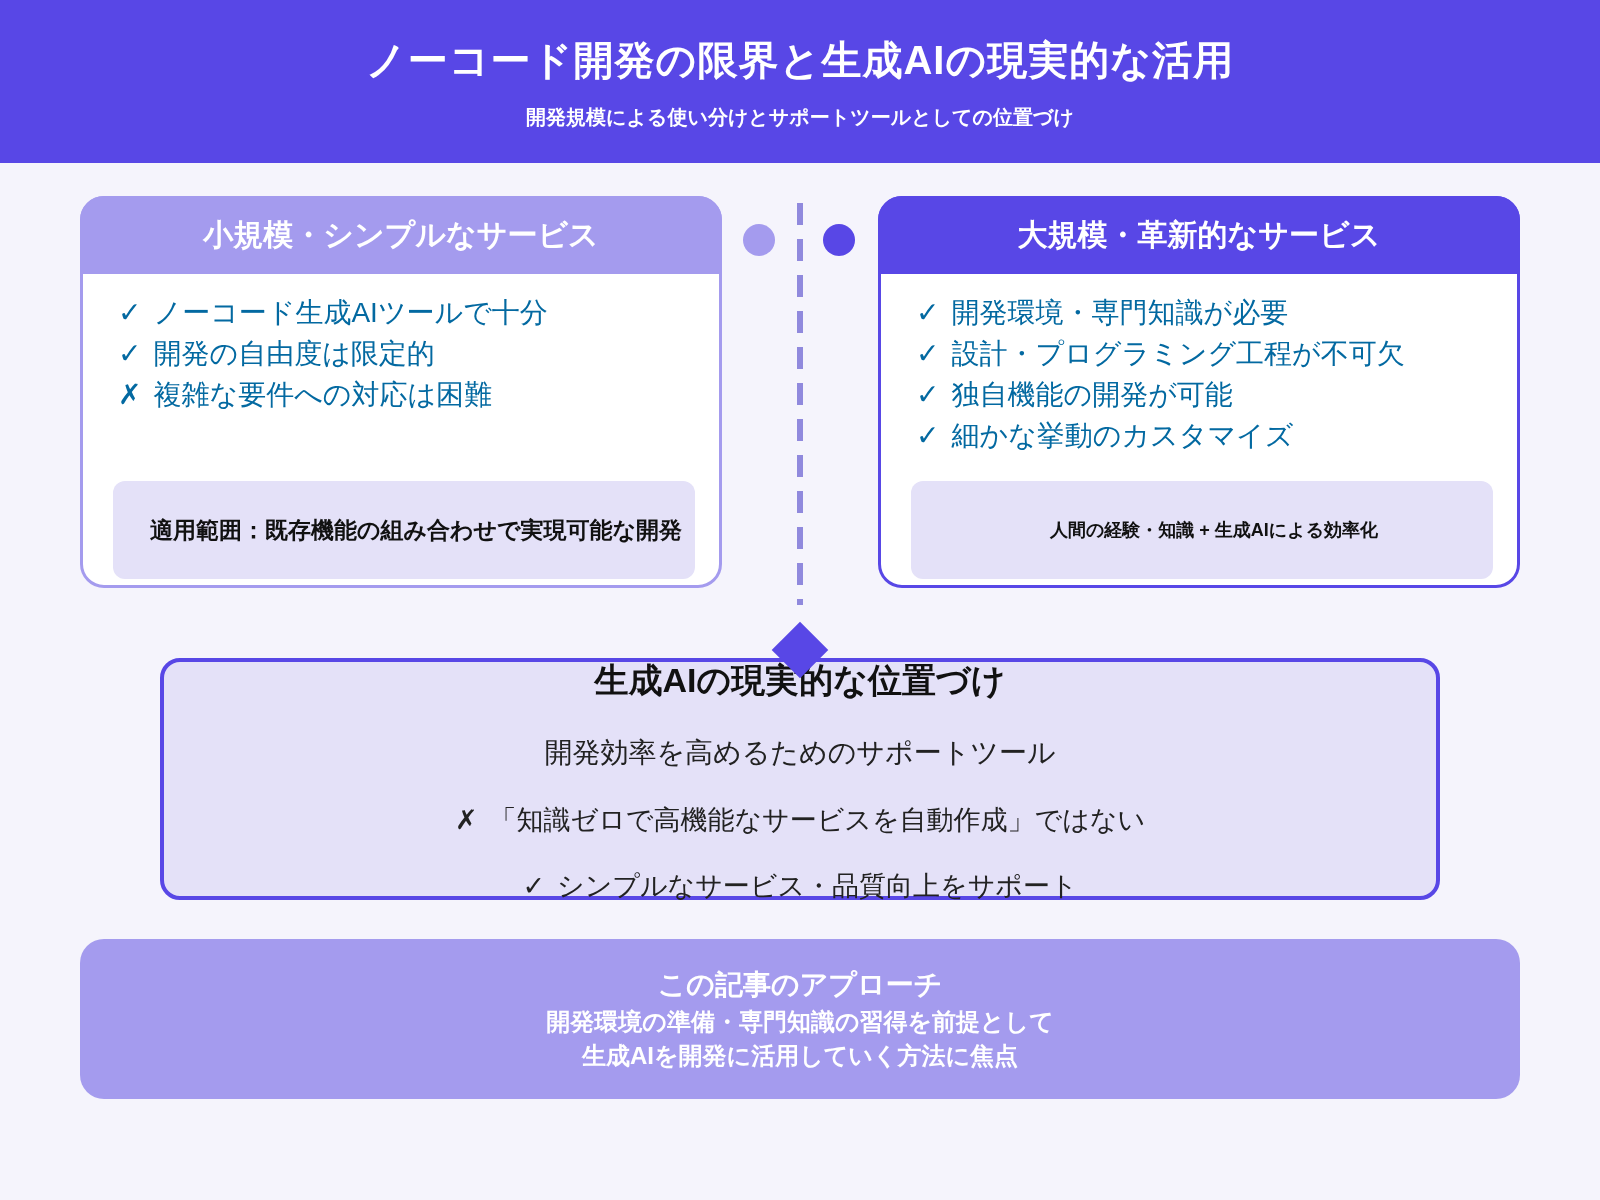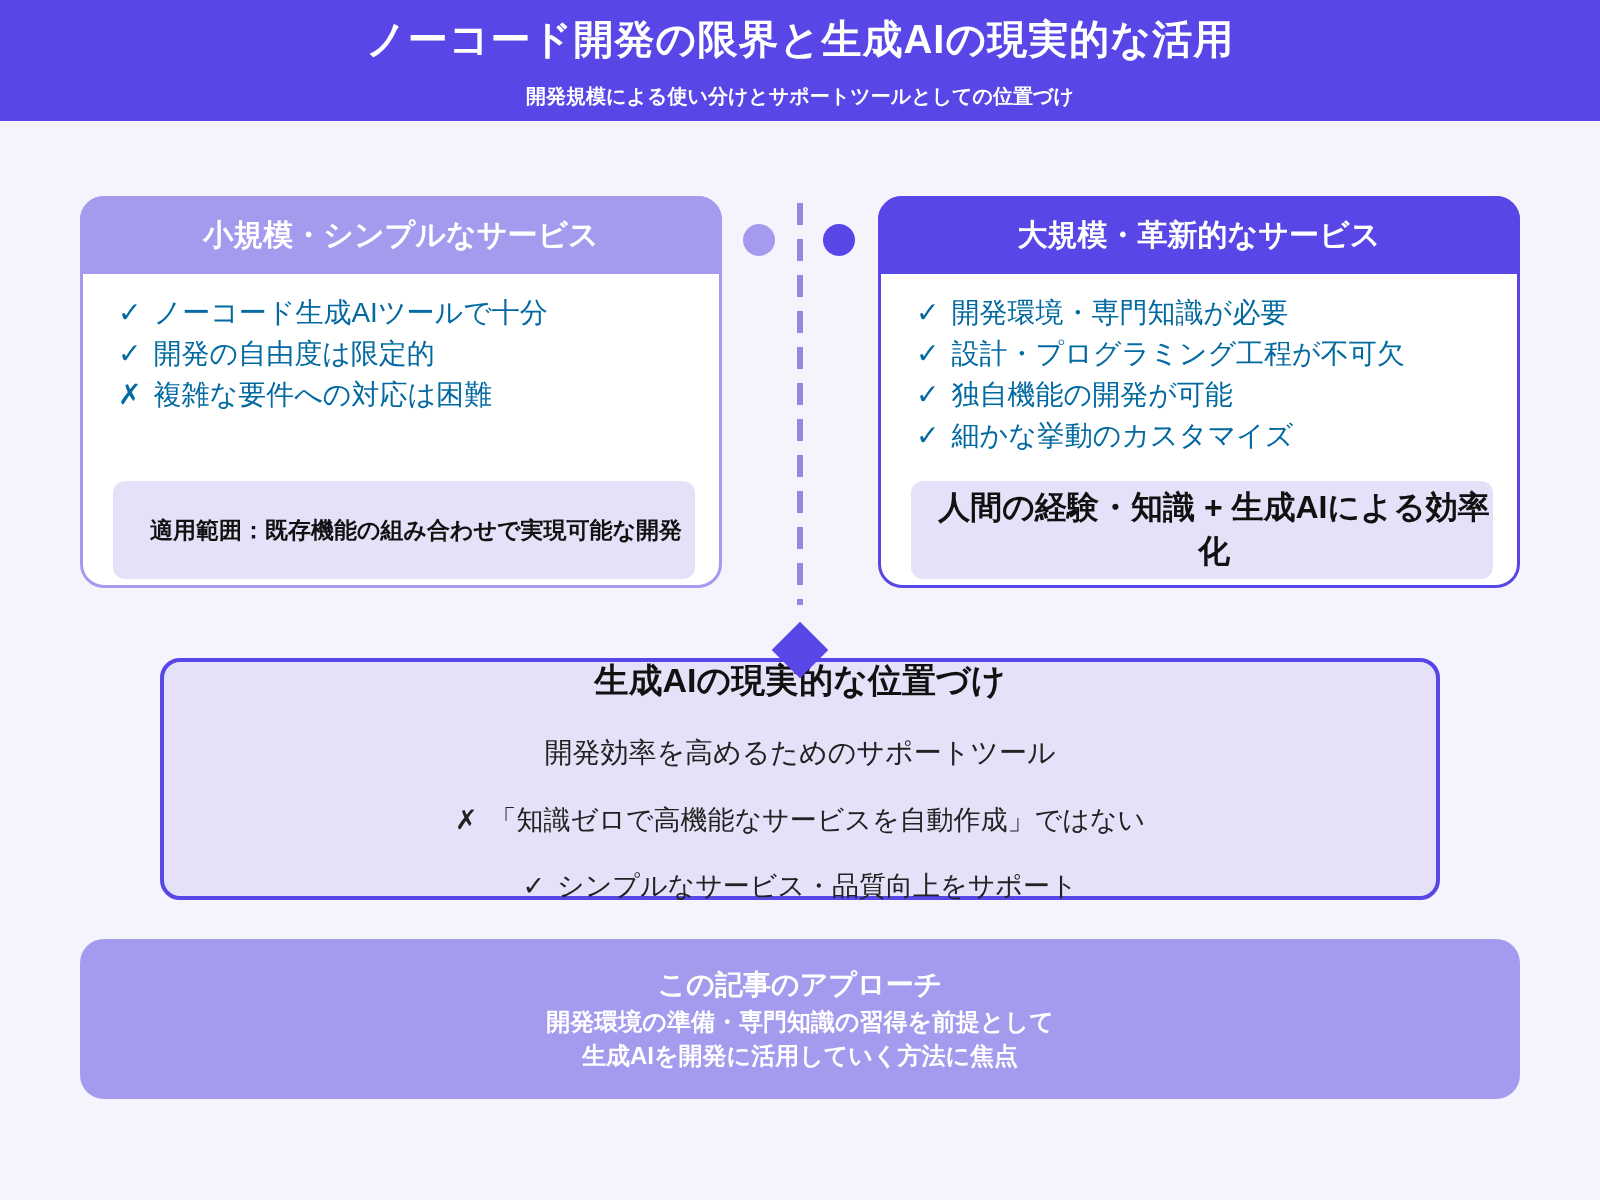--- a/index.html
+++ b/index.html
@@ -8,21 +8,21 @@
   body {
     position: relative;
     background: #f5f4fc;
     font-family: "Liberation Sans", "DejaVu Sans", sans-serif;
     color: #1b1b1b;
     overflow: hidden;
   }
 
   
   .header-banner {
-    position: absolute; left: 0; top: 0; width: 1600px; height: 121px;
+    position: absolute; left: 0; top: 0; width: 1600px; height: 163px;
     background: #5847e6;
     display: flex; flex-direction: column; align-items: center; justify-content: center;
     gap: 16px; color: #ffffff; text-align: center;
   }
   .header-banner .title { font-size: 40px; font-weight: bold; letter-spacing: 1px; }
   .header-banner .subtitle { font-size: 20px; font-weight: bold; }
 
   
   .card {
     position: absolute; top: 196px; width: 642px; height: 392px;
@@ -48,21 +48,21 @@
   }
   .mark { display: inline-block; margin-right: 12px; }
 
   .scope-chip {
     position: absolute; left: 30px; right: 24px; top: 282px; height: 98px;
     background: #e4e1f8; border-radius: 12px;
     display: flex; align-items: center; justify-content: center;
     font-weight: bold; color: #111111; text-align: center; padding-left: 24px;
   }
   .card.left  .scope-chip { font-size: 23px; }
-  .card.right .scope-chip { font-size: 32px; }
+  .card.right .scope-chip { font-size: 18px; }
 
   
   .dashed-divider {
     position: absolute; left: 797px; top: 203px; width: 6px; height: 402px;
     background: repeating-linear-gradient(
       to bottom, #9089dd 0px, #9089dd 22px, transparent 22px, transparent 36px);
   }
   .dot { position: absolute; top: 224px; width: 32px; height: 32px; border-radius: 50%; }
   .dot.left-dot  { left: 743px; background: #a49bee; }
   .dot.right-dot { left: 823px; background: #5847e6; }

